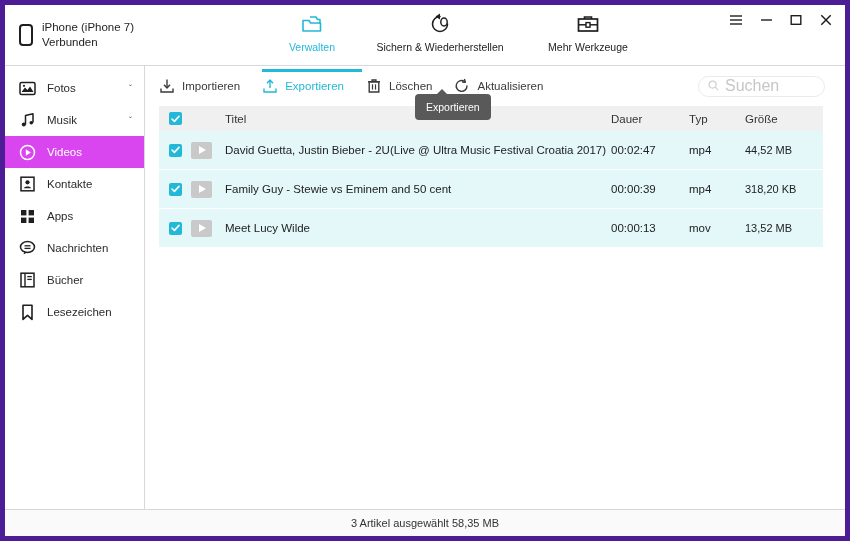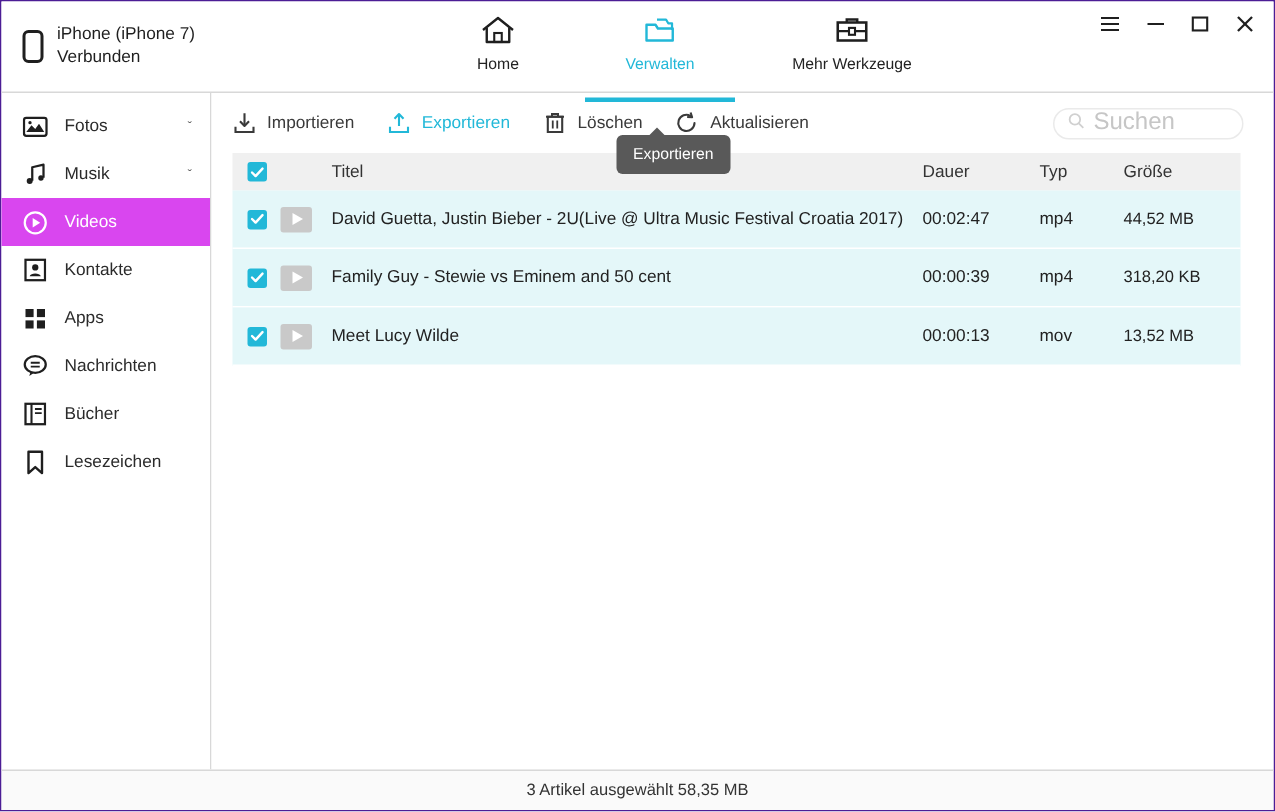--- a/index.html
+++ b/index.html
@@ -5,21 +5,21 @@
   * { box-sizing: border-box; margin: 0; padding: 0; }
   html, body {
     width: 850px; height: 541px;
     font-family: "Liberation Sans", sans-serif;
     background: #ffffff;
     overflow: hidden;
   }
   #app {
     width: 850px; height: 541px;
     position: relative;
-    border: 1px solid #4c1d95;
+    border: 5px solid #4c1d95;
     background: #ffffff;
     display: flex;
     flex-direction: column;
   }
 
   
   .topbar {
     height: 61px;
     min-height: 61px;
     border-bottom: 1px solid #d8d8d8;
@@ -220,41 +220,41 @@
     <div class="device">
       <div class="device-icon"></div>
       <div>
         <div class="device-text">iPhone (iPhone 7)</div>
         <div class="device-text">Verbunden</div>
       </div>
     </div>
 
     <div class="navtabs">
 
-      <div class="navtab">
-        <div class="ic">
-          <svg width="24" height="22" viewBox="0 0 24 22">
-            <path d="M2 11 L12 3 L22 11" fill="none" stroke="#1f1f1f" stroke-width="1.6" stroke-linejoin="round"></path>
-            <path d="M4.5 9.5 V19 H19.5 V9.5" fill="none" stroke="#1f1f1f" stroke-width="1.6" stroke-linejoin="round"></path>
-            <rect x="9.5" y="13" width="5" height="6" fill="none" stroke="#1f1f1f" stroke-width="1.4"></rect>
-          </svg>
-        </div>
-        <div class="lbl">Home</div>
-      </div>
 
       <div class="navtab active">
         <div class="ic">
           <svg width="26" height="22" viewBox="0 0 26 22">
             <path d="M11 4 L17 4 L18.5 6.5 L21 6.5 L21 11" fill="none" stroke="#22b8d8" stroke-width="1.5" stroke-linejoin="round"></path>
             <path d="M4 7.5 L10 7.5 L11.6 10 L21.5 10 L21.5 18 L4 18 Z" fill="none" stroke="#22b8d8" stroke-width="1.6" stroke-linejoin="round"></path>
           </svg>
         </div>
         <div class="lbl">Verwalten</div>
       </div>
 
+      <div class="navtab wide">
+        <div class="ic">
+          <svg width="26" height="24" viewBox="0 0 26 24">
+            <path d="M20.5 12 A7.5 7.5 0 1 1 13 4.5" fill="none" stroke="#1f1f1f" stroke-width="1.6" stroke-linecap="round"></path>
+            <path d="M13 1.5 L13 7.5 L8.5 4.5 Z" fill="#1f1f1f"></path>
+            <ellipse cx="17" cy="10" rx="3.2" ry="4" fill="none" stroke="#1f1f1f" stroke-width="1.5"></ellipse>
+          </svg>
+        </div>
+        <div class="lbl">Sichern &amp; Wiederherstellen</div>
+      </div>
 
       <div class="navtab wide">
         <div class="ic">
           <svg width="26" height="22" viewBox="0 0 26 22">
             <path d="M9.5 6 L9.5 4 L16.5 4 L16.5 6" fill="none" stroke="#1f1f1f" stroke-width="1.6"></path>
             <rect x="3.5" y="6" width="19" height="12" fill="none" stroke="#1f1f1f" stroke-width="1.7"></rect>
             <line x1="3.5" y1="11.8" x2="22.5" y2="11.8" stroke="#1f1f1f" stroke-width="1.5"></line>
             <rect x="11" y="9.6" width="4" height="4.6" fill="#fff" stroke="#1f1f1f" stroke-width="1.4"></rect>
           </svg>
         </div>

